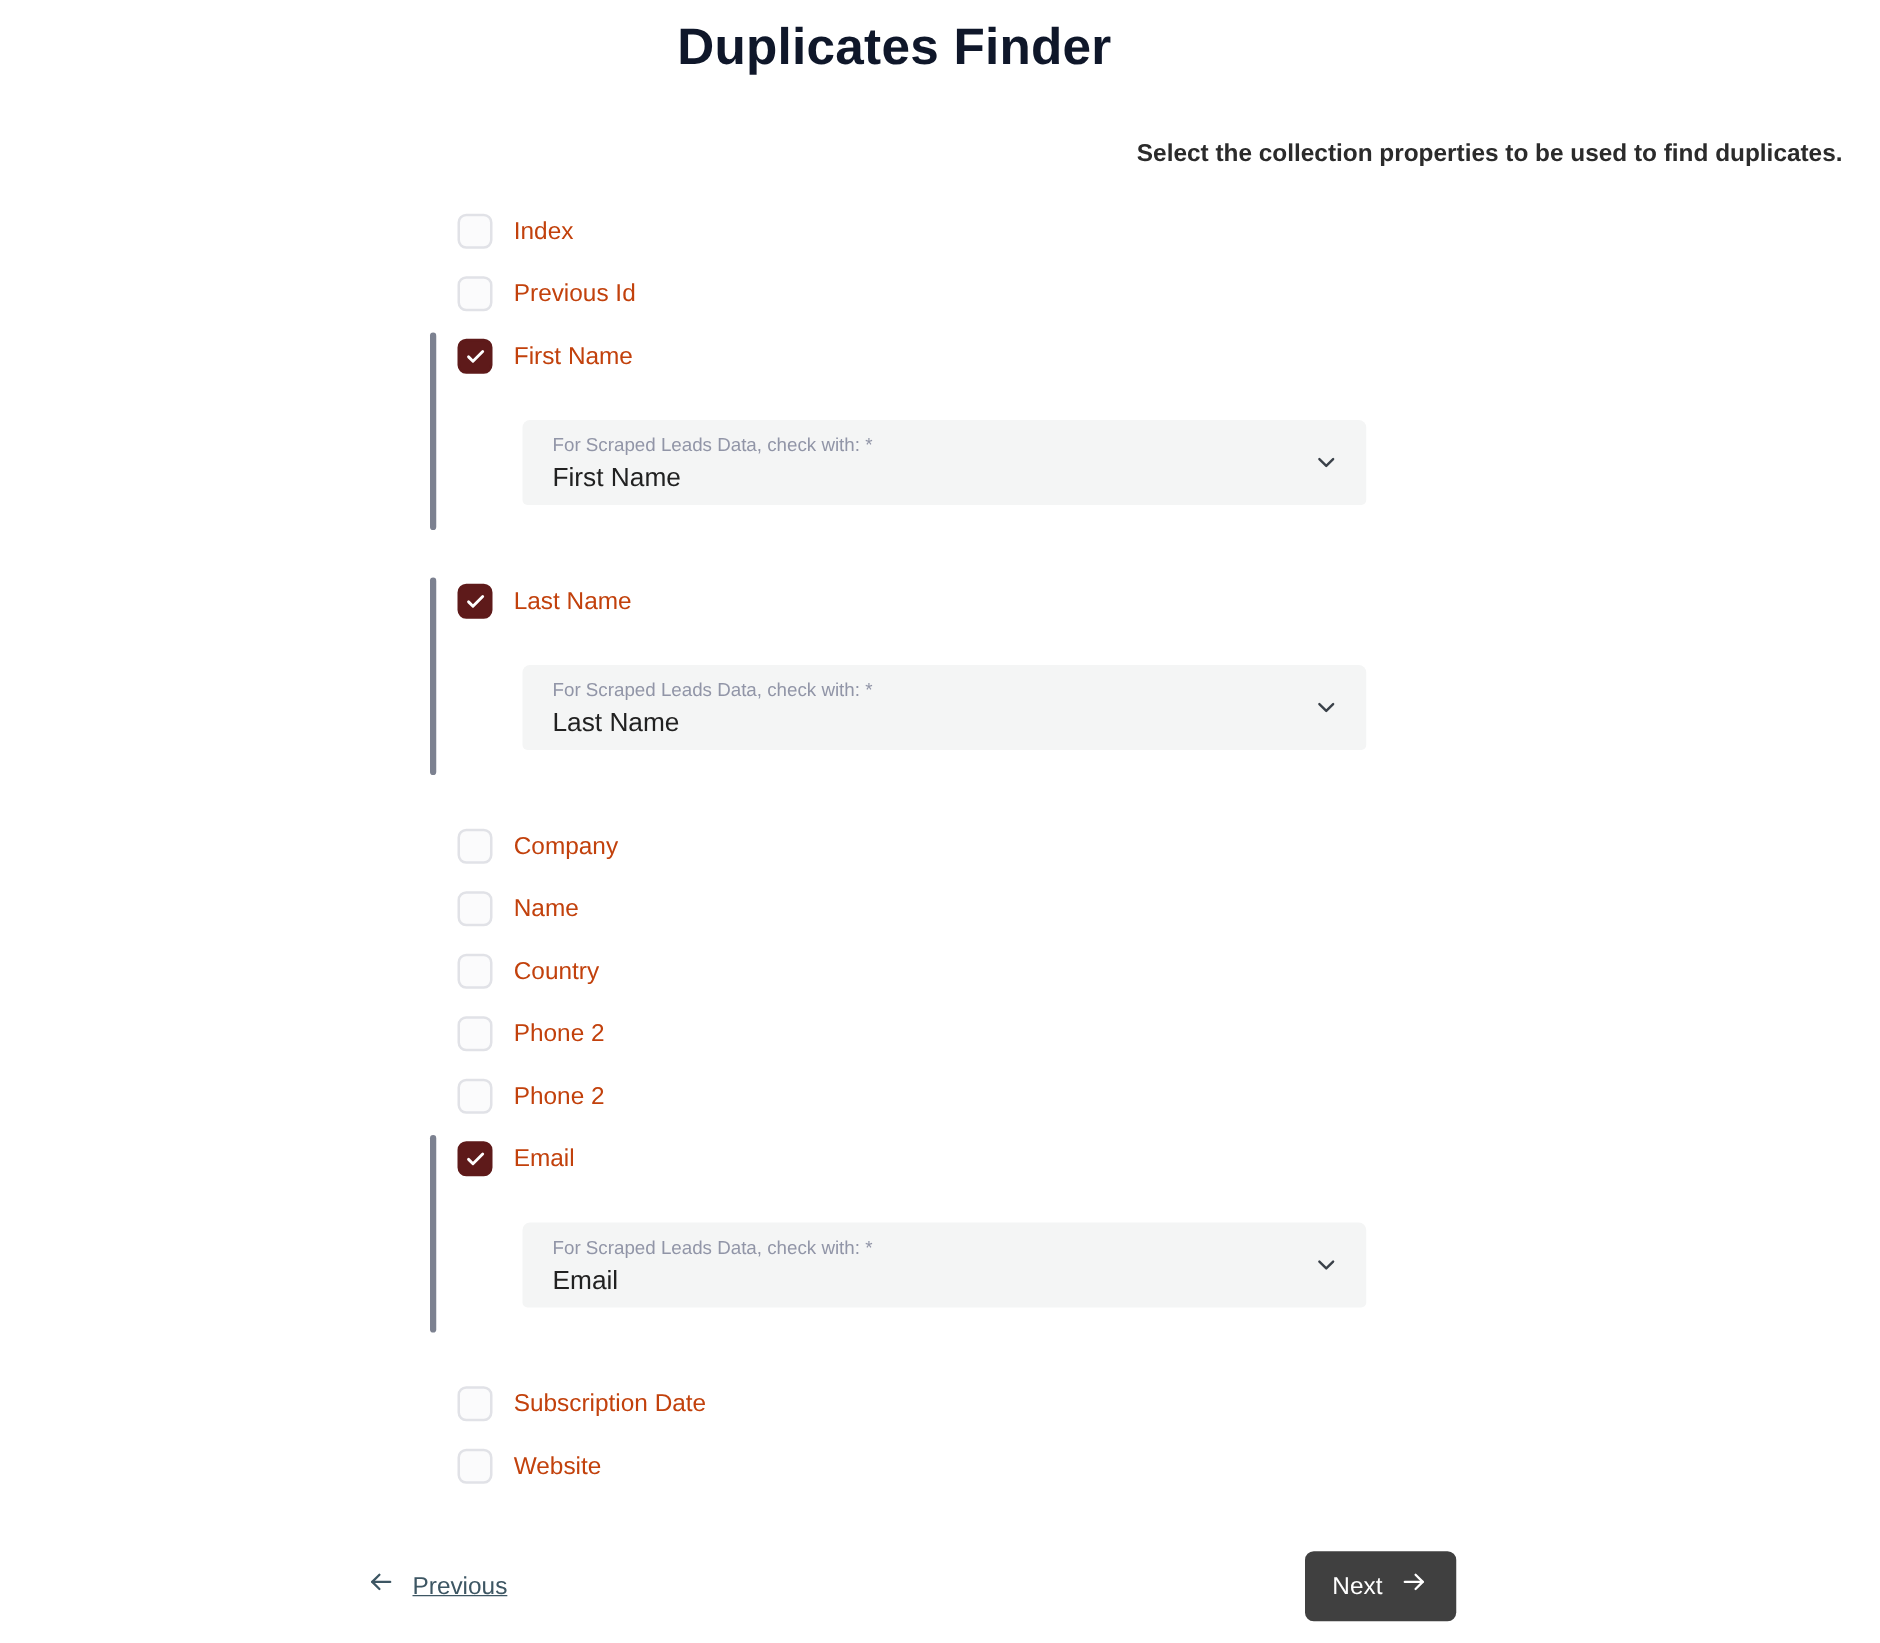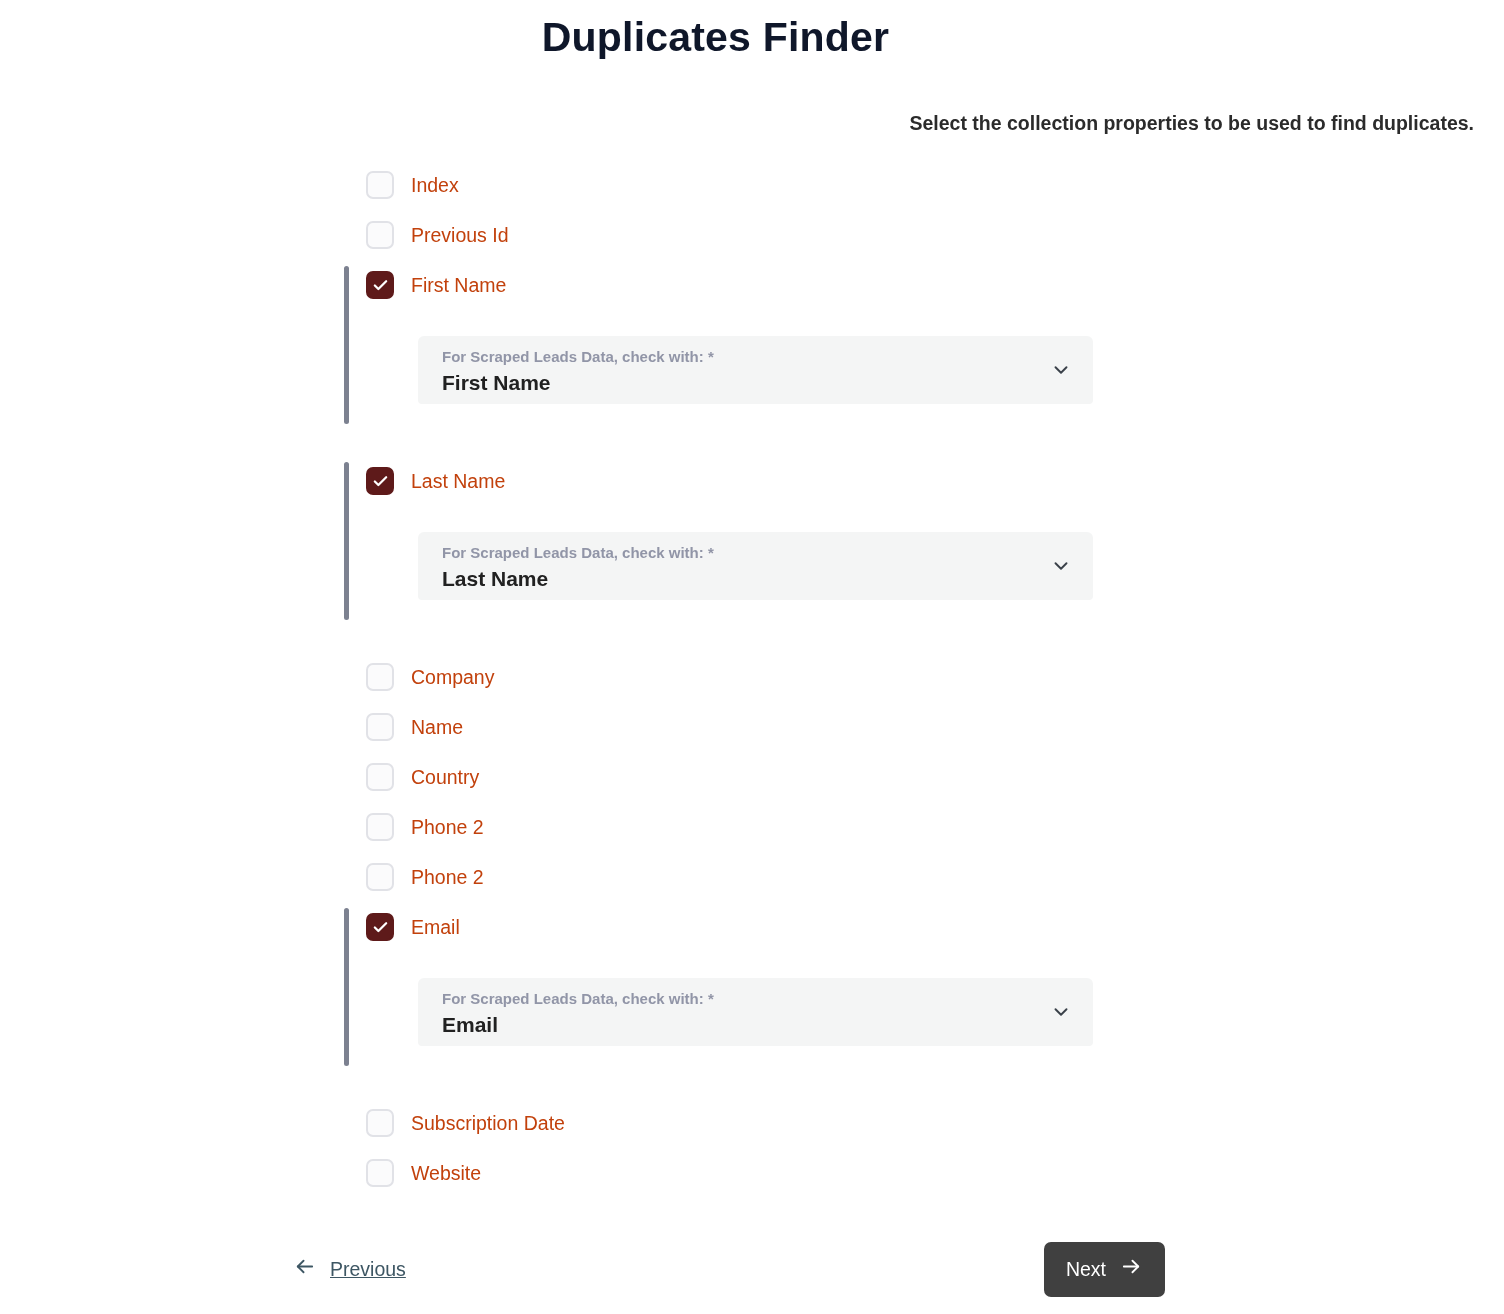--- a/index.html
+++ b/index.html
@@ -110,21 +110,20 @@
   .prop-label {
     font-size: 19.5px;
     font-weight: 400;
     color: #c2410c;
     line-height: 26px;
   }
 
   
   .dropdown-wrap {
     padding: 26px 0 26px 52px;
-    font-weight: bold;
   }
 
   .dropdown {
     position: relative;
     width: 675px;
     height: 68px;
     background: #f4f5f5;
     border-radius: 6px 6px 4px 4px;
     padding: 10px 50px 0 24px;
   }

